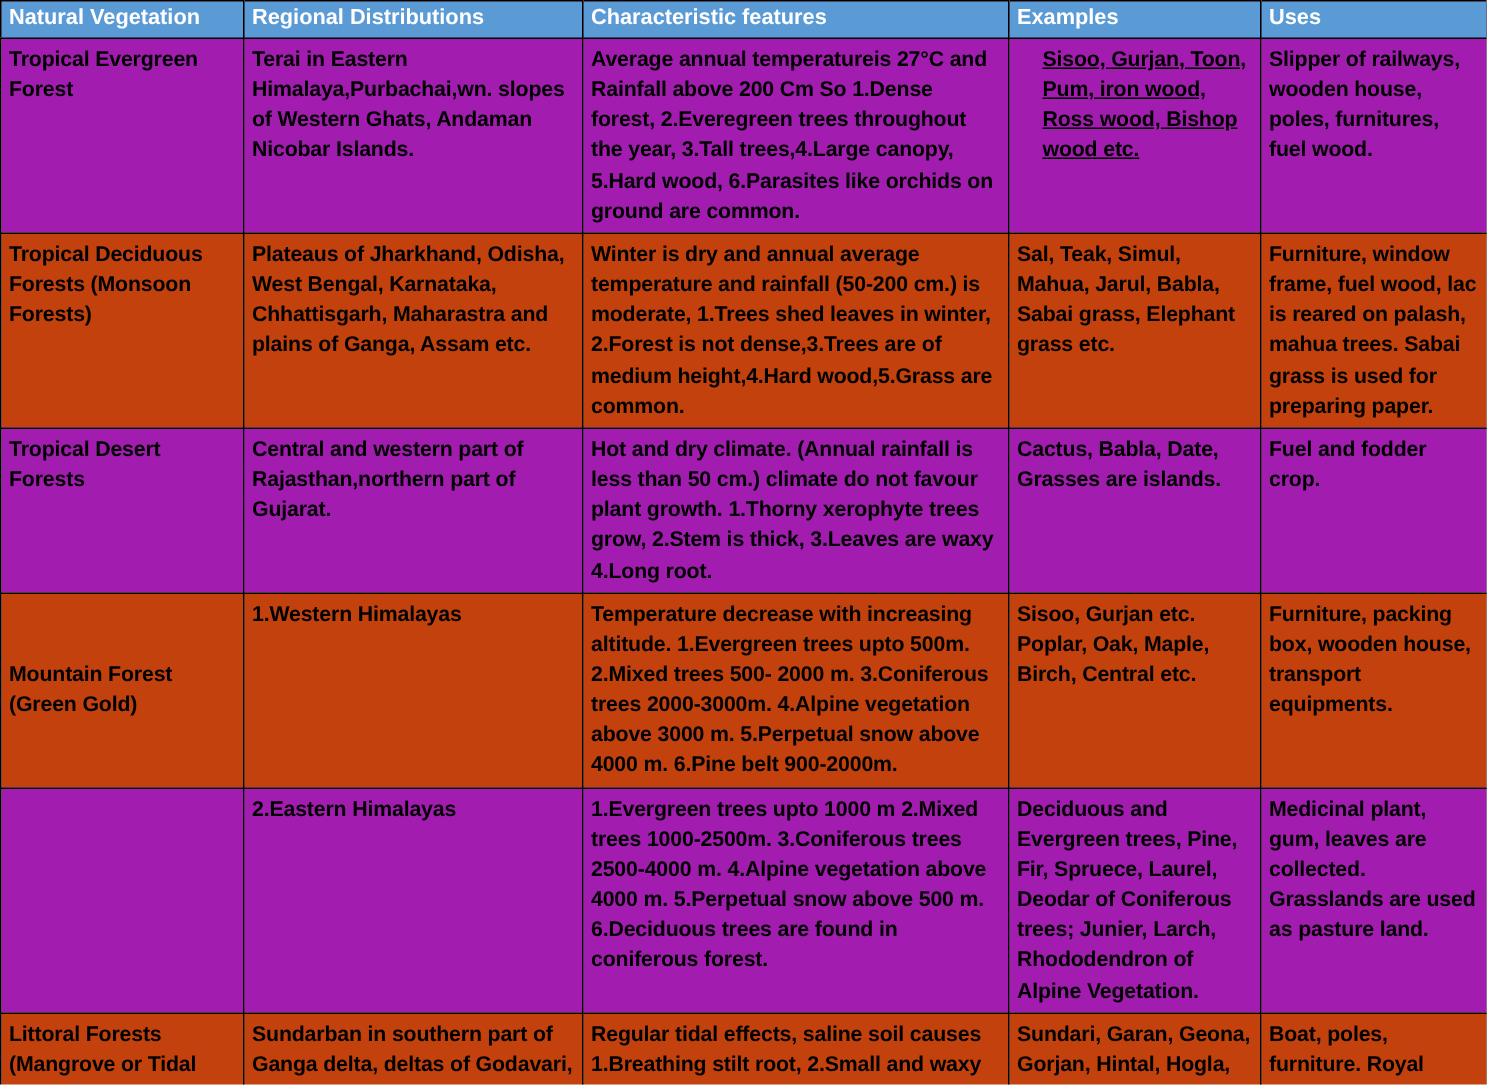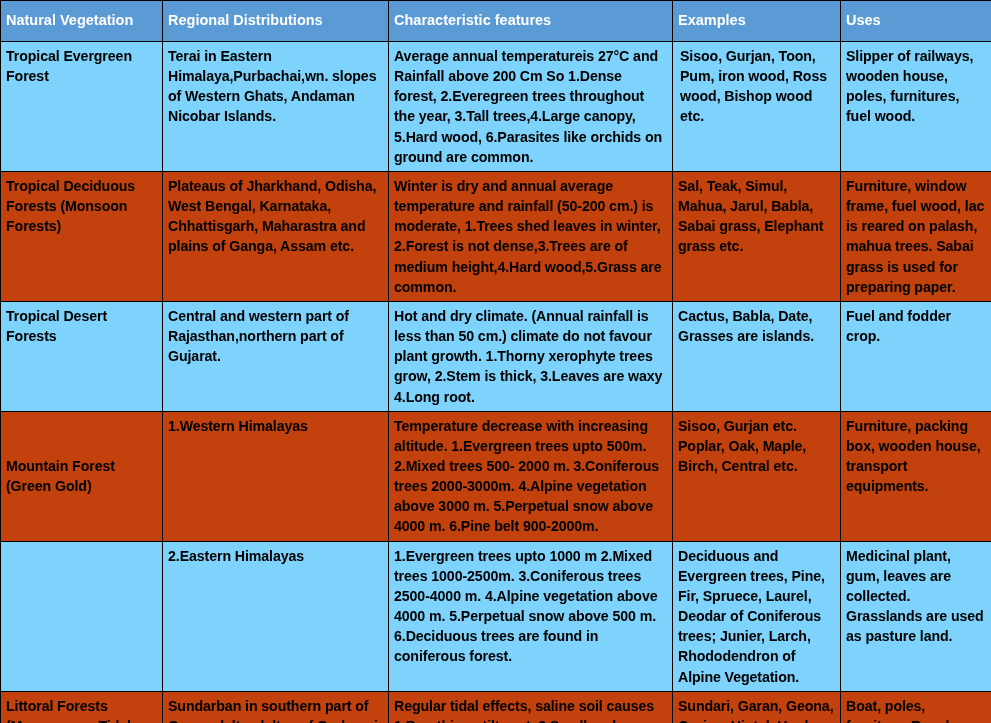--- a/index.html
+++ b/index.html
@@ -20,21 +20,21 @@
     height: 723px;
     border: 1px solid #000000;
   }
   table.veg-table col.c0 { width: 162px; }
   table.veg-table col.c1 { width: 226px; }
   table.veg-table col.c2 { width: 284px; }
   table.veg-table col.c3 { width: 168px; }
   table.veg-table col.c4 { width: 151px; }
 
   thead tr.header-row {
-    height: 41px;
+    height: 25px;
     background: #701a75;
   }
   thead th {
     background: #5B9BD5;
     color: #ffffff;
     font-weight: bold;
     font-size: 14.5px;
     text-align: left;
     vertical-align: middle;
     padding: 0 0 0 5px;
@@ -49,26 +49,26 @@
   tbody td {
     border: 1px solid #000000;
     vertical-align: top;
     padding: 4px 4px 4px 5px;
     font-size: 14.2px;
     font-weight: bold;
     color: #000000;
     line-height: 1.42;
     letter-spacing: -0.1px;
   }
-  tbody tr.shade-blue td { background: #7dd3fc; }
+  tbody tr.shade-blue td { background: #a21caf; }
   tbody tr.shade-white td { background: #c2410c; }
 
   tbody td.vcenter { vertical-align: middle; }
   tbody td.indent-1 { }
-  tbody td.indent-2 { padding-left: 7px; }
+  tbody td.indent-2 { padding-left: 22px; text-decoration: underline; }
 
   tbody tr.r0 { height: 113px; }
   tbody tr.r1 { height: 121px; }
   tbody tr.r2 { height: 102px; }
   tbody tr.r3 { height: 120px; }
   tbody tr.r4 { height: 117px; }
   tbody tr.r5 { height: 125px; }
 
   .cell-text { display: block; }
 </style>

